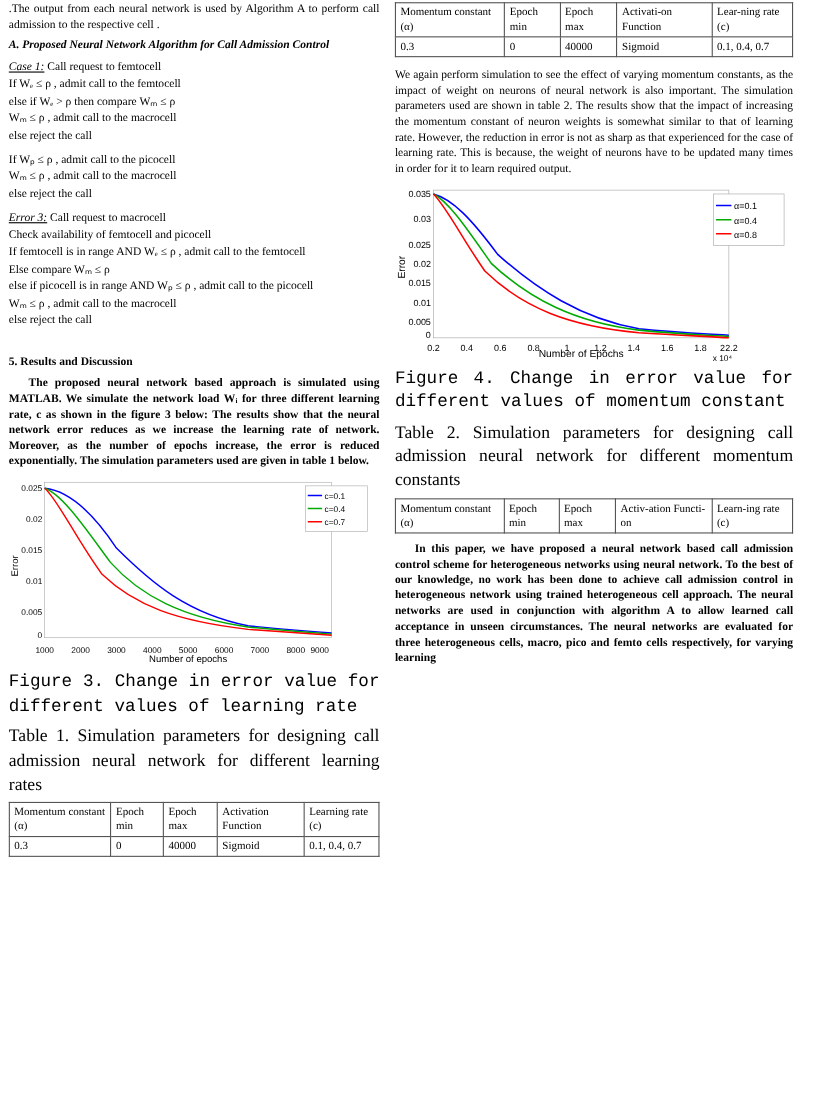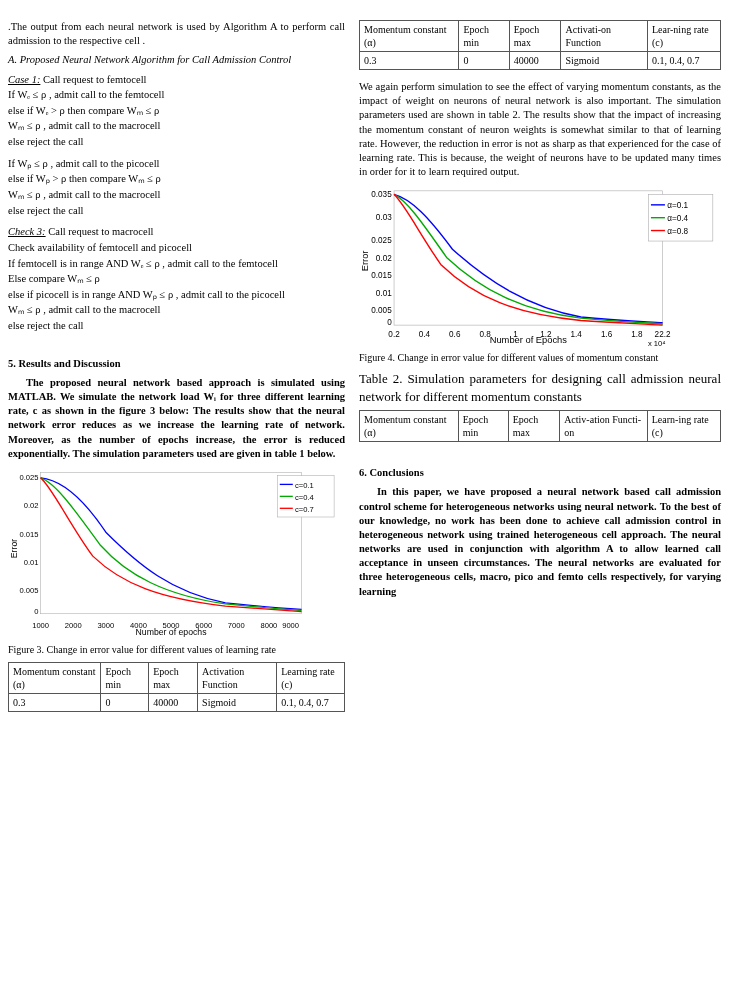--- a/index.html
+++ b/index.html
@@ -8,21 +8,21 @@
       font-size: 10.5px;
       background: #fff;
       color: #000;
       width: 745px;
       min-height: 995px;
     }
     .page {
       display: flex;
       flex-direction: row;
       width: 609px;
-      padding: 20px 4px;
+      padding: 2px 4px;
       gap: 6px;
     }
     .left-col {
       width: 345px;
       flex-shrink: 0;
       padding: 0 4px;
     }
     .right-col {
       width: 370px;
       flex-shrink: 0;
@@ -30,21 +30,21 @@
     }
 
     
     .left-col p {
       margin-bottom: 5px;
       line-height: 1.35;
       text-align: justify;
     }
     .section-title {
       font-style: italic;
-      font-weight: normal;
+      font-weight: bold;
       margin-bottom: 4px;
       line-height: 1.35;
     }
     .case-title {
       text-decoration: underline;
       font-style: italic;
     }
     .algo-block {
       margin-bottom: 8px;
     }
@@ -90,28 +90,29 @@
       position: relative;
       width: 100%;
       margin: 6px 0;
     }
     .chart-svg {
       width: 100%;
     }
 
     .fig-label {
       text-align: center;
-      font-size: 10px;
+      font-size: 16px;
       line-height: 1.4;
       margin-bottom: 6px;
+      font-family: Liberation Mono, monospace;
     }
 
     .table-title {
       text-align: center;
-      font-size: 13px;
+      font-size: 16px;
       line-height: 1.4;
       margin-bottom: 3px;
     }
   </style>
 </head>
 <body>
 
 <div class="page">
 
   <div class="left-col">
@@ -122,27 +123,26 @@
     <div class="algo-block">
       <p><span class="case-title">Case 1:</span><span> Call request to femtocell</span></p>
       <p>If Wₑ ≤ ρ , admit call to the femtocell</p>
       <p>else if Wₑ &gt; ρ then compare Wₘ ≤ ρ</p>
       <p>Wₘ ≤ ρ , admit call to the macrocell</p>
       <p>else reject the call</p>
     </div>
 
     <div class="algo-block">
       <p>If Wₚ ≤ ρ , admit call to the picocell</p>
-      <p>else if Wₚ &gt; ρ then compare Wₘ ≤ ρ</p>
       <p>Wₘ ≤ ρ , admit call to the macrocell</p>
       <p>else reject the call</p>
     </div>
 
     <div class="algo-block">
-      <p><span class="case-title">Check 3:</span><span>  Call request to macrocell</span></p>
+      <p><span class="case-title">Error 3:</span><span>  Call request to macrocell</span></p>
       <p>Check availability of femtocell and picocell</p>
       <p>If femtocell is in range AND Wₑ ≤ ρ , admit call to the       femtocell</p>
       <p>Else compare Wₘ ≤ ρ</p>
       <p>else if picocell is in range AND  Wₚ ≤ ρ , admit call to the       picocell</p>
       <p>Wₘ ≤ ρ , admit call to the macrocell</p>
       <p>else reject the call</p>
     </div>
 
     <p class="bold-heading">5. Results and Discussion</p>
 
@@ -184,20 +184,21 @@
         <line x1="250" y1="16" x2="262" y2="16" stroke="#0000ff" stroke-width="1.2"></line>
         <text x="264" y="19" font-size="7" font-family="Arial">c=0.1</text>
         <line x1="250" y1="27" x2="262" y2="27" stroke="#00aa00" stroke-width="1.2"></line>
         <text x="264" y="30" font-size="7" font-family="Arial">c=0.4</text>
         <line x1="250" y1="38" x2="262" y2="38" stroke="#ff0000" stroke-width="1.2"></line>
         <text x="264" y="41" font-size="7" font-family="Arial">c=0.7</text>
       </svg>
       <p class="fig-label">Figure 3. Change in error value for different values of learning rate</p>
     </div>
 
+    <p class="table-title">Table 1. Simulation parameters for designing call admission neural network for different learning rates</p>
 
     <table>
       <tbody>
           <tr>
         <td>Momentum constant (α)</td>
         <td>Epoch min</td>
         <td>Epoch max</td>
         <td>Activation Function</td>
         <td>Learning rate (c)</td>
       </tr>
@@ -284,16 +285,15 @@
           <tr>
         <td>Momentum constant (α)</td>
         <td>Epoch min</td>
         <td>Epoch max</td>
         <td>Activ-ation Functi-on</td>
         <td>Learn-ing rate (c)</td>
       </tr>
     </tbody>
       </table>
 
-    <p class="bold-heading">6. Conclusions</p>
     <p class="indent">In this paper, we have proposed a neural network based call admission control scheme for heterogeneous networks using neural network. To the best of our knowledge, no work has been done to achieve call admission control in heterogeneous network using trained heterogeneous cell approach. The neural networks are used in conjunction with algorithm A to allow learned call acceptance in unseen circumstances. The neural networks are evaluated for three heterogeneous cells, macro, pico and femto cells respectively, for varying learning</p>
   </div>
 </div>
 
 </body></html>

